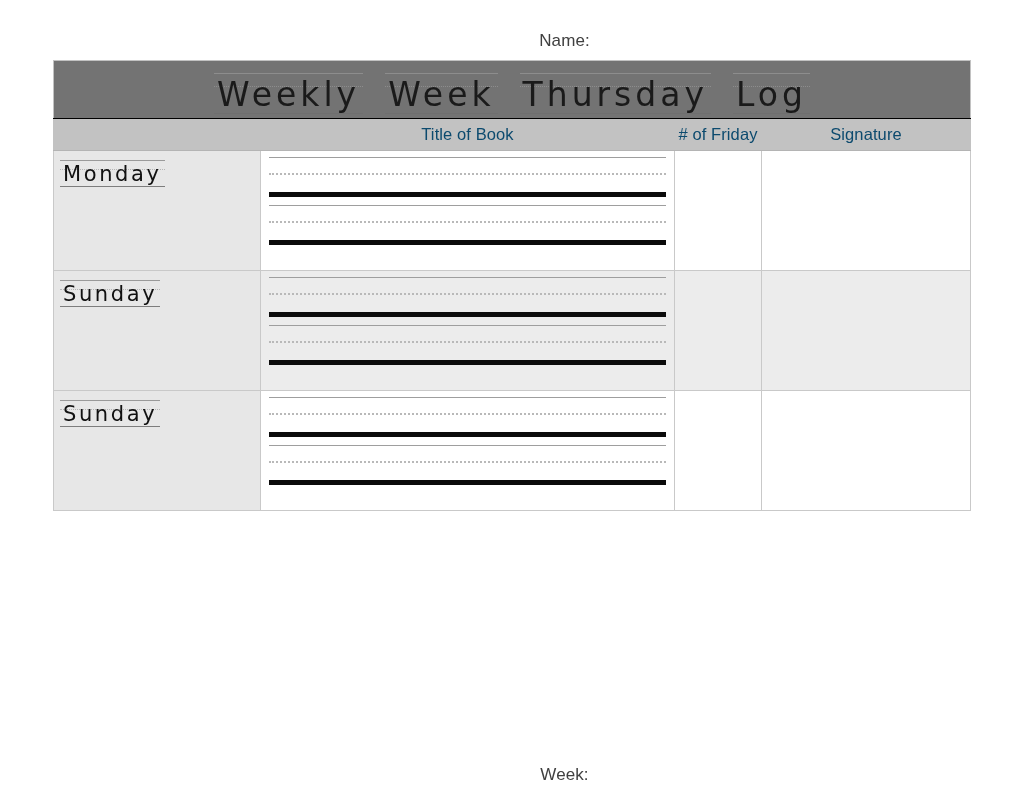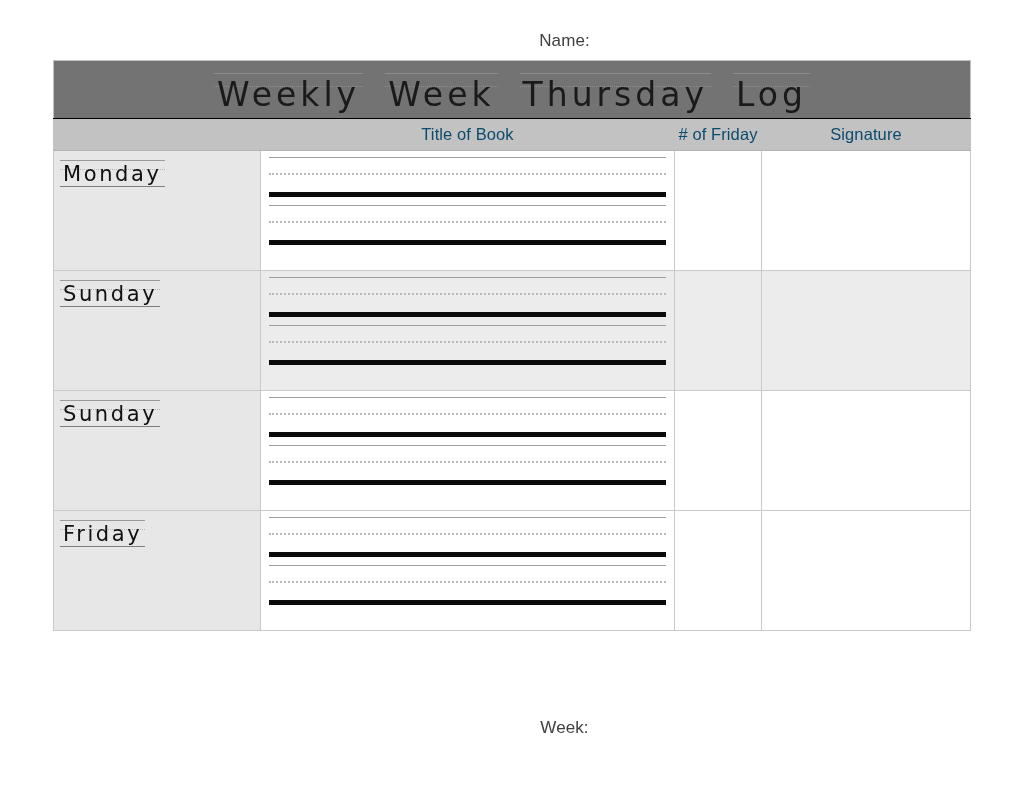--- a/index.html
+++ b/index.html
@@ -33,21 +33,21 @@
     font-size: 17px;
     color: #404040;
     letter-spacing: 0.1px;
     font-family: "Liberation Sans", sans-serif;
   }
   .field-line .fl-inner {
     display: inline-block;
     transform: translateX(53px);
   }
   #name-field { top: 31px; }
-  #week-field { top: 718px; }
+  #week-field { top: 765px; }
 
   
   .log-table {
     position: absolute;
     left: 53px;
     top: 60px;
     width: 917px;
     border-collapse: collapse;
     table-layout: fixed;
   }
@@ -314,41 +314,20 @@
               <div class="line-set">
                 <span class="l-top"></span>
                 <span class="l-mid"></span>
                 <span class="l-base"></span>
               </div>
             </div>
           </td>
           <td class="min-cell"></td>
           <td class="sig-cell"></td>
         </tr>
-        <tr class="day-row">
-          <td class="day-cell">
-            <div class="day-label-wrap"><span class="ruled-word"><span class="rw-top"></span><span class="rw-mid"></span><span class="rw-base"></span><span class="rw-text">Friday</span></span></div>
-          </td>
-          <td class="write-cell">
-            <div class="write-lines">
-              <div class="line-set">
-                <span class="l-top"></span>
-                <span class="l-mid"></span>
-                <span class="l-base"></span>
-              </div>
-              <div class="line-set">
-                <span class="l-top"></span>
-                <span class="l-mid"></span>
-                <span class="l-base"></span>
-              </div>
-            </div>
-          </td>
-          <td class="min-cell"></td>
-          <td class="sig-cell"></td>
-        </tr>
       </tbody>
   </table>
 
   <div class="field-line" id="week-field">
     <span class="fl-inner">Week:</span>
   </div>
 
 </div>
 
 </body></html>

